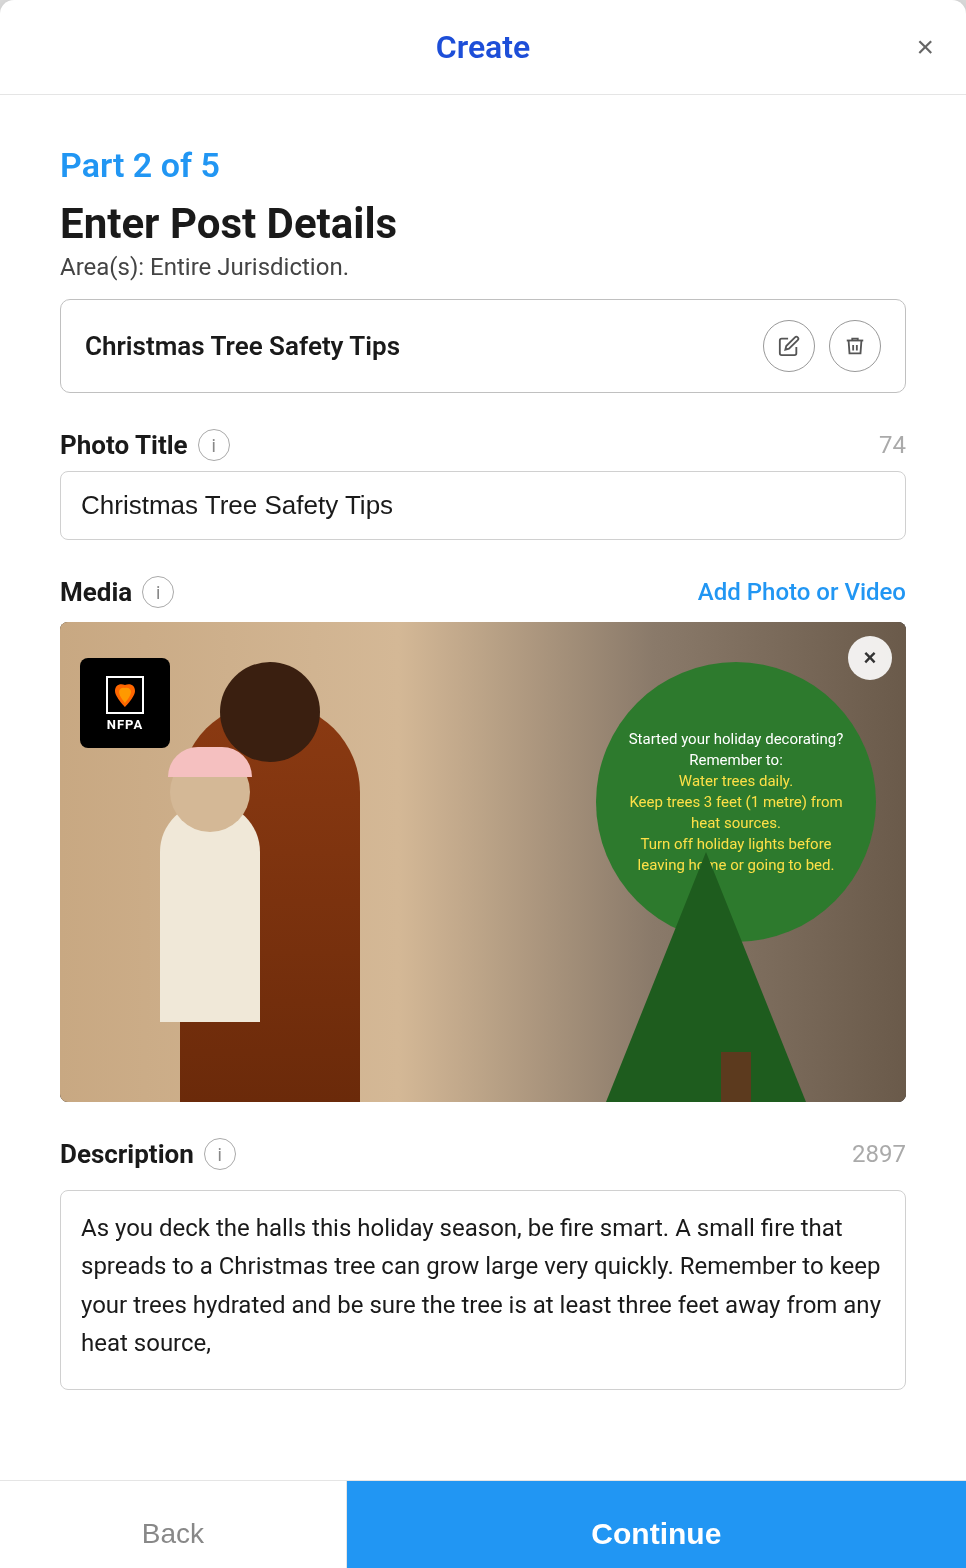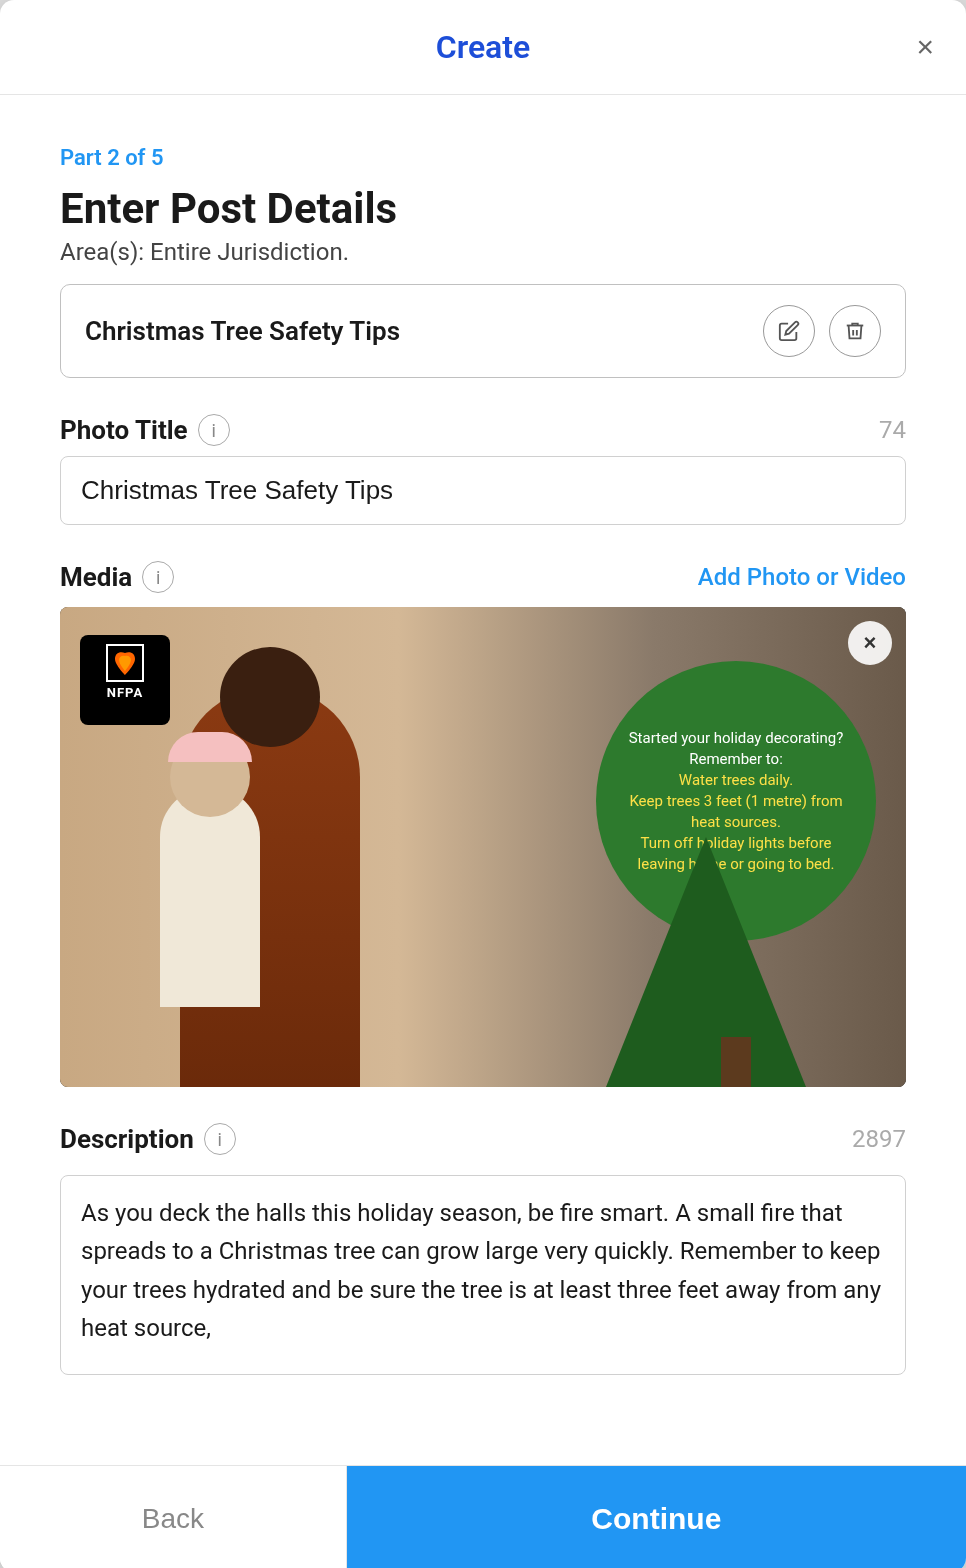--- a/index.html
+++ b/index.html
@@ -50,21 +50,21 @@
       justify-content: center;
     }
     .modal-body {
       padding: 50px 60px;
       flex: 1;
       display: flex;
       flex-direction: column;
       gap: 0;
     }
     .part-label {
-      font-size: 22px;
+      font-size: 34px;
       font-weight: 600;
       color: #2196f3;
       margin-bottom: 14px;
     }
     .section-heading {
       font-size: 42px;
       font-weight: 700;
       color: #1a1a1a;
       margin-bottom: 5px;
     }
@@ -171,36 +171,36 @@
       overflow: hidden;
     }
     
     .scene-bg {
       position: absolute;
       inset: 0;
       background: linear-gradient(to right, #c8a882 0%, #d4b896 40%, #8a7a6a 70%, #6a5a4a 100%);
     }
     .nfpa-badge {
       position: absolute;
-      top: 28px;
+      top: 36px;
       left: 20px;
       width: 90px;
       height: 90px;
       background: #000;
       border-radius: 8px;
       display: flex;
       flex-direction: column;
       align-items: center;
-      justify-content: flex-start;
+      justify-content: center;
       padding: 8px;
     }
     .green-bubble {
       position: absolute;
       right: 30px;
-      top: 54px;
+      top: 40px;
       width: 280px;
       height: 280px;
       background: #2d7a2d;
       border-radius: 50%;
       display: flex;
       flex-direction: column;
       align-items: center;
       justify-content: center;
       padding: 30px;
       text-align: center;

